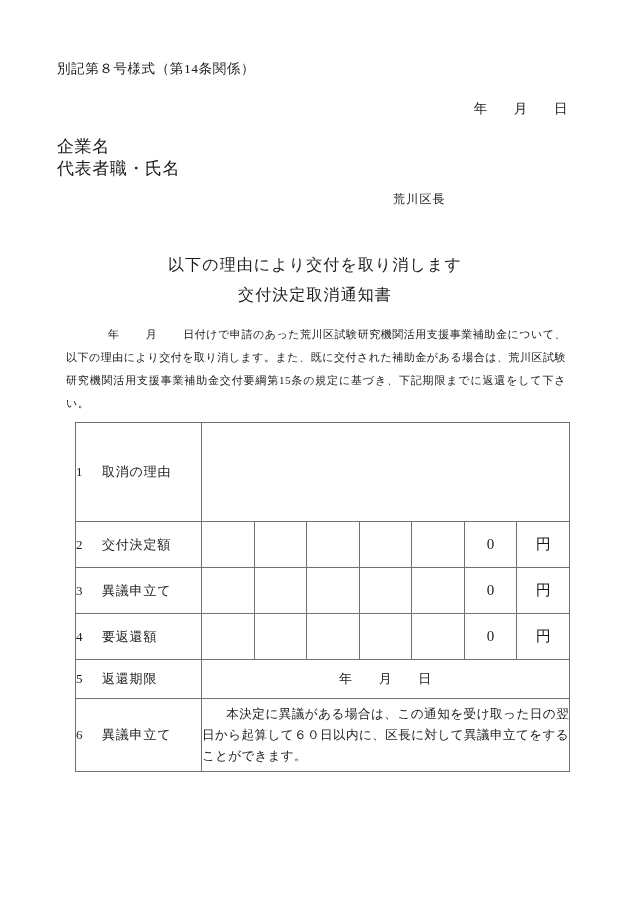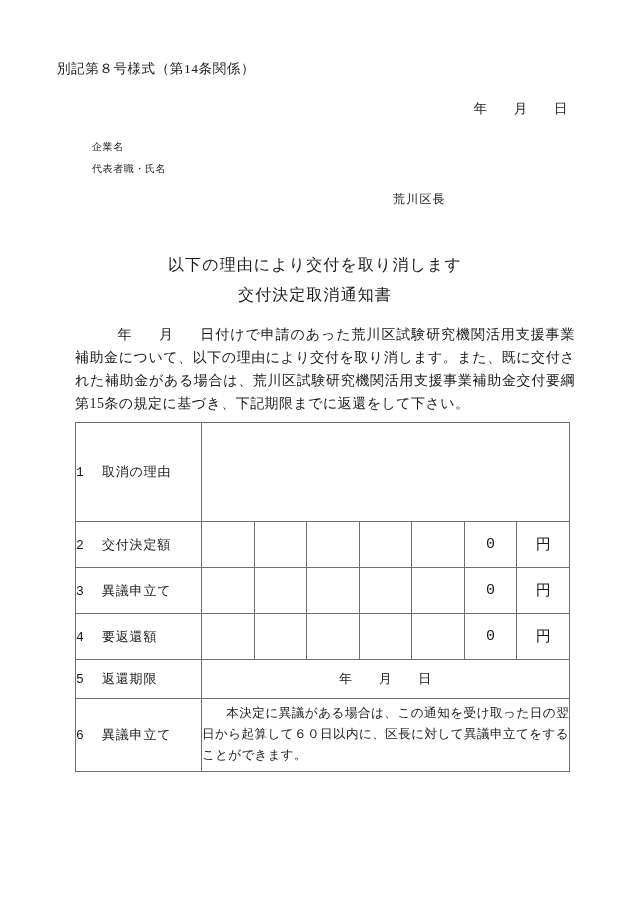--- a/index.html
+++ b/index.html
@@ -42,24 +42,23 @@
     font-size: 13.5px;
     letter-spacing: 0.6px;
     white-space: nowrap;
   }
   .date-line-top .sp { display: inline-block; width: 26px; }
 
   .addressee {
     position: absolute;
     left: 57px;
     top: 136px;
-    font-size: 10px;
+    font-size: 17px;
     line-height: 22px;
     letter-spacing: 0.6px;
-    margin-left: 35px;
   }
   .addressee div { white-space: nowrap; }
 
   .issuer {
     position: absolute;
     left: 393px;
     top: 191px;
     font-size: 12px;
     letter-spacing: 1.2px;
     white-space: nowrap;
@@ -77,45 +76,43 @@
     letter-spacing: 1.1px;
   }
   .doc-title div { white-space: nowrap; }
 
   
   .body-text {
     position: absolute;
     left: 66px;
     top: 323px;
     width: 500px;
-    font-size: 14px;
+    font-size: 11px;
     line-height: 23px;
     letter-spacing: 0.45px;
     text-align: justify;
     text-justify: inter-ideograph;
-    margin-left: 9px;
   }
   .body-text .indent { display: inline-block; width: 42px; }
   .body-text .sp { display: inline-block; width: 26px; }
 
   
   .form-table {
     position: absolute;
     left: 75px;
     top: 422px;
     width: 495px;
     border-collapse: collapse;
     table-layout: fixed;
     font-size: 13px;
   }
   .form-table td {
     border: 1px solid #6f6f6f;
     padding: 0;
     vertical-align: middle;
-    font-family: Liberation Mono, monospace;
   }
 
   .lbl {
     width: 125px;
     padding-left: 12px;
     letter-spacing: 0.8px;
     white-space: nowrap;
     font-size: 13px;
   }
   .lbl .num { display: inline-block; width: 26px; }

